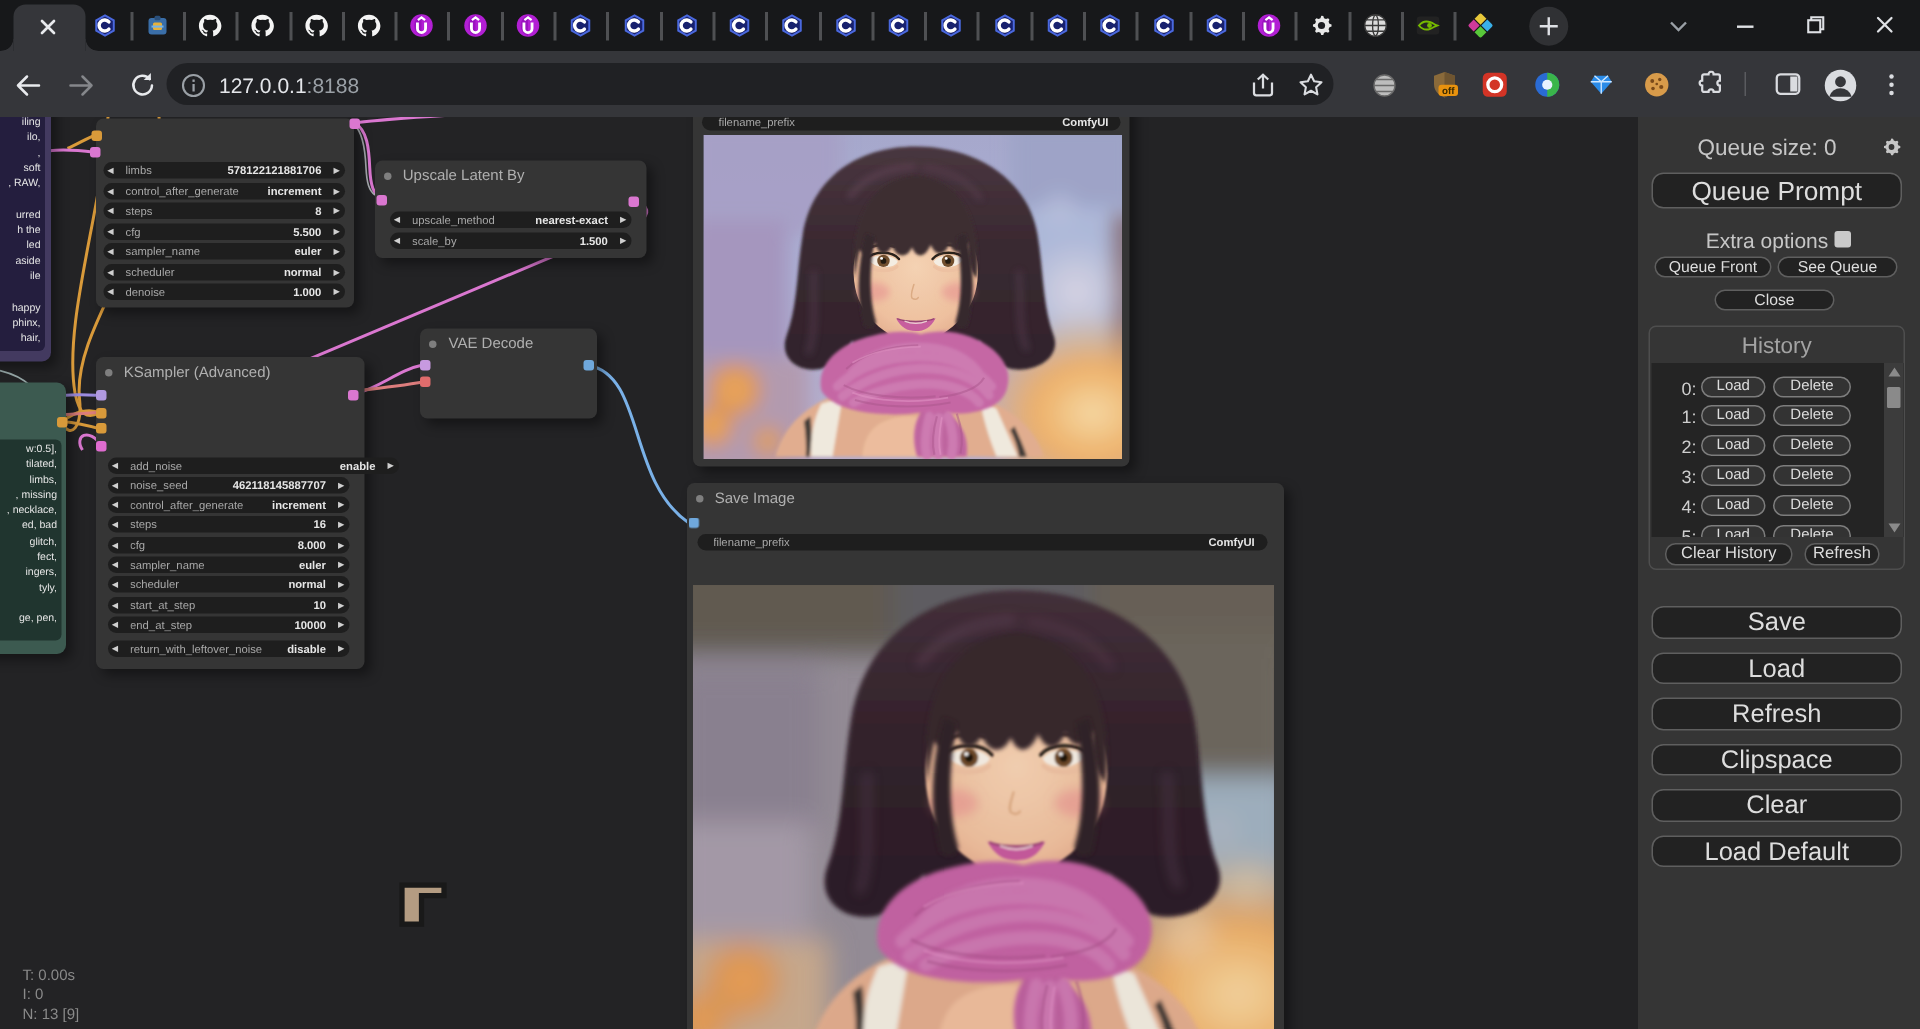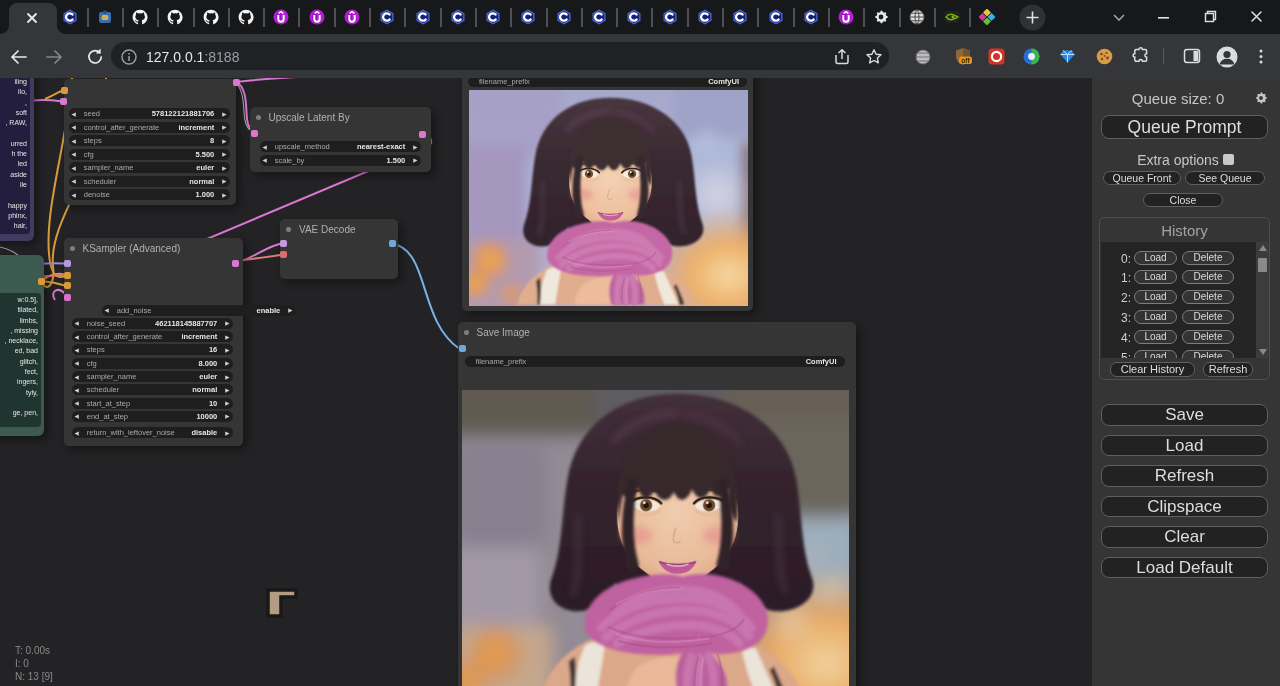--- a/index.html
+++ b/index.html
@@ -351,21 +351,21 @@
 ingers,
 tyly,
 
 ge, pen,</div>
       </div>
     </div>
 
     <div class="node" id="node1" style="left:63.5px;top:1px;width:172px;height:126px;z-index:2">
         <div class="wrow" style="left:5px;top:29.0px;width:161px;">
         <span class="arl">◀</span>
-          <span class="wl">seed</span>
+          <span class="wl">limbs</span>
           <span class="wv" style="font-weight:bold">578122121881706</span>
           <span class="arr">▶</span>
         </div>
         <div class="wrow" style="left:5px;top:42.5px;width:161px;">
         <span class="arl">◀</span>
           <span class="wl">control_after_generate</span>
           <span class="wv" style="font-weight:bold">increment</span>
           <span class="arr">▶</span>
         </div>
         <div class="wrow" style="left:5px;top:56.1px;width:161px;">
@@ -418,21 +418,21 @@
       </div>
 
     <div class="node" style="left:280px;top:141px;width:118px;height:60px;z-index:2">
       <div class="ndot"></div>
         <div class="ntitle">VAE Decode</div>
     </div>
 
     <div class="node" id="node2" style="left:63.5px;top:160px;width:179px;height:208px;z-index:2">
       <div class="ndot"></div>
         <div class="ntitle">KSampler (Advanced)</div>
-    <div class="wrow" style="left:8px;top:66.5px;width:194px;margin-left:30px;">
+    <div class="wrow" style="left:8px;top:66.5px;width:194px;">
         <span class="arl">◀</span>
           <span class="wl">add_noise</span>
           <span class="wv" style="font-weight:bold">enable</span>
           <span class="arr">▶</span>
         </div>
         <div class="wrow" style="left:8px;top:79.8px;width:161px;">
         <span class="arl">◀</span>
           <span class="wl">noise_seed</span>
           <span class="wv" style="font-weight:bold">462118145887707</span>
           <span class="arr">▶</span>

